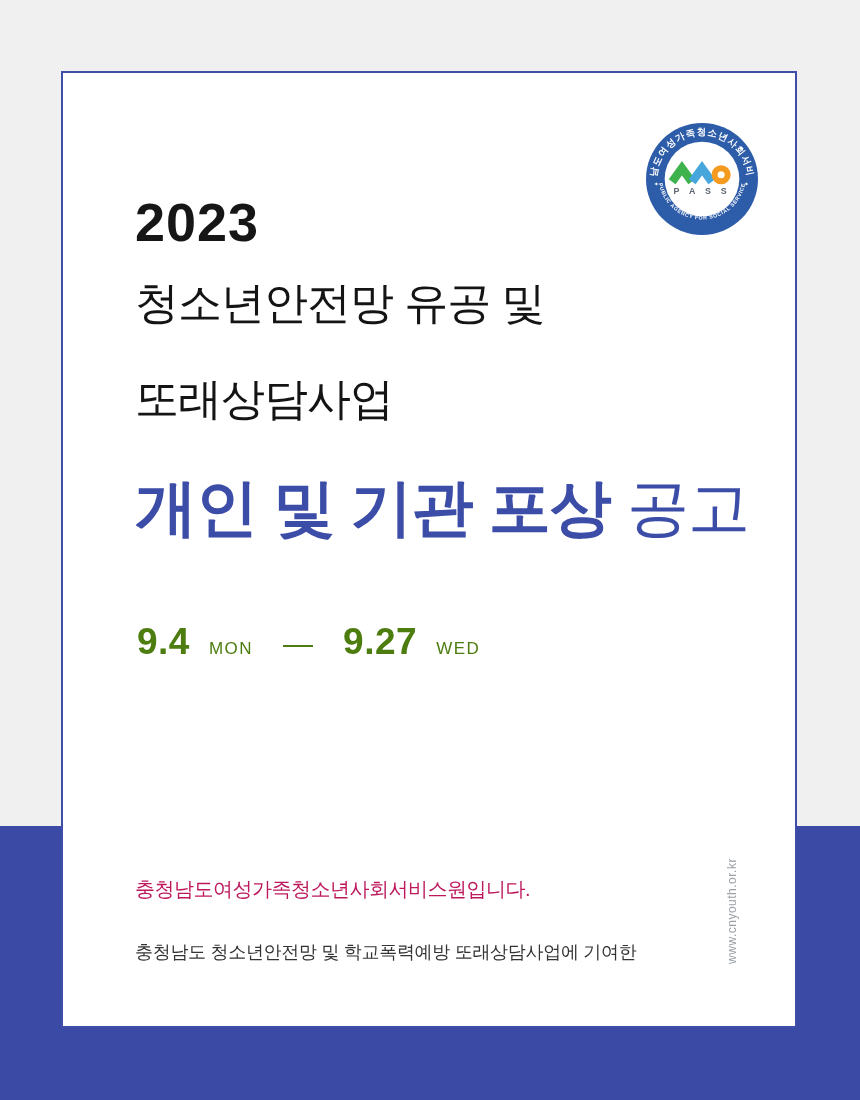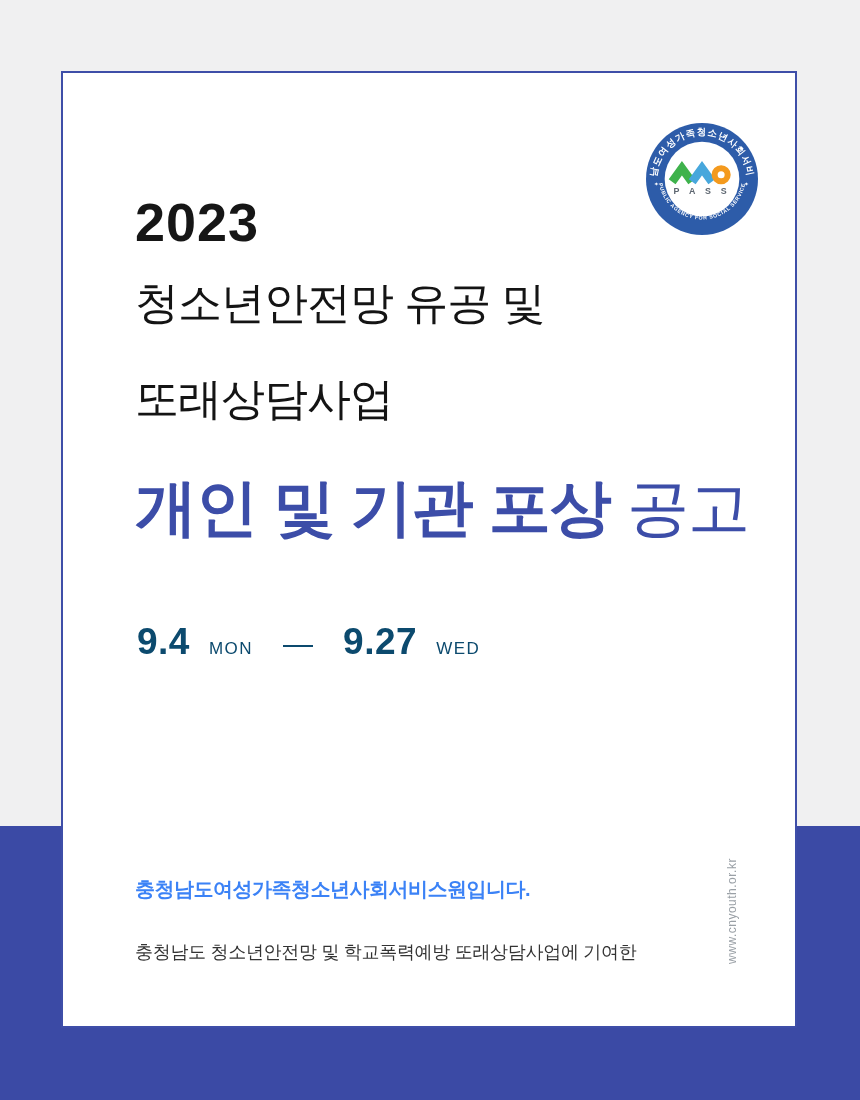--- a/index.html
+++ b/index.html
@@ -55,36 +55,36 @@
     letter-spacing: -1px;
     white-space: nowrap;
   }
   .subtitle .strong { font-weight: 800; }
   .subtitle .regular { font-weight: 400; margin-top: 24px; }
   .date-row {
     position: absolute;
     left: 74px; top: 548px;
     display: flex;
     align-items: baseline;
-    color: #0c4a6e;
+    color: #4d7c0f;
     white-space: nowrap;
   }
   .date-num { font-size: 37px; font-weight: 700; letter-spacing: 0.5px; }
   .date-day { font-size: 17px; font-weight: 400; letter-spacing: 1.5px; margin-left: 19px; }
   .date-dash { font-size: 30px; font-weight: 400; margin: 0 30px; }
   .footer {
     position: absolute;
     left: 72px; top: 803px;
     width: 580px;
     color: #2c2c2c;
   }
   .footer-org {
     font-size: 20px;
-    font-weight: 700;
-    color: #3b82f6;
+    font-weight: 400;
+    color: #be185d;
     margin-bottom: 16px;
     letter-spacing: -0.5px;
   }
   .footer-line {
     font-size: 18px;
     font-weight: 400;
     line-height: 27px;
     color: #333333;
     letter-spacing: -0.3px;
     white-space: pre-wrap;

